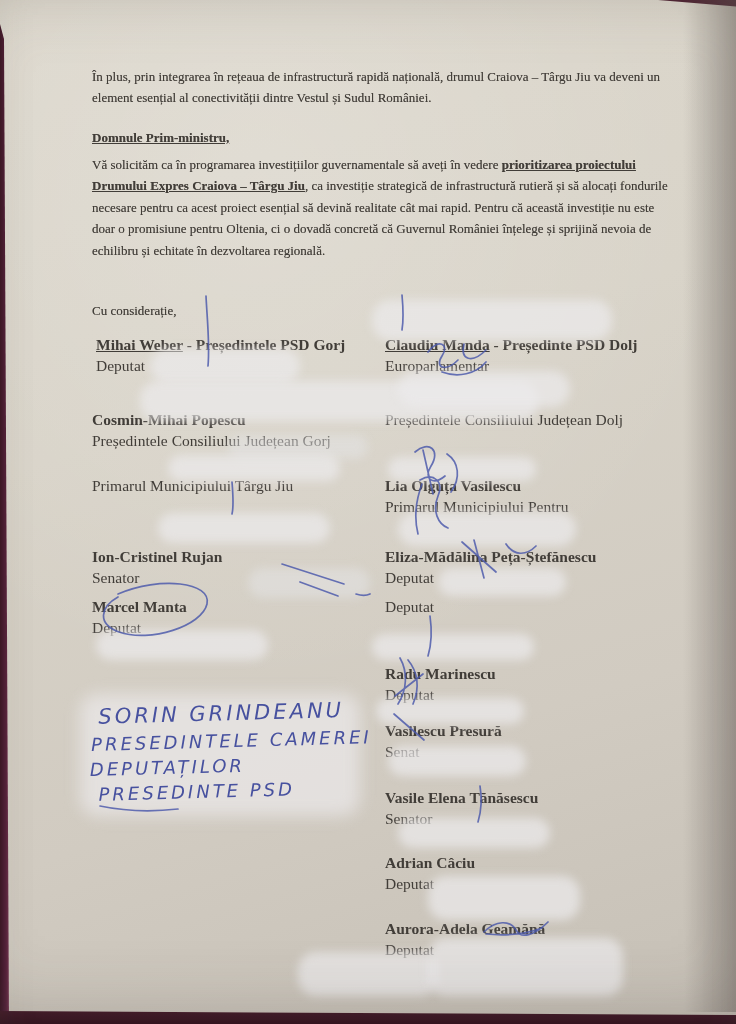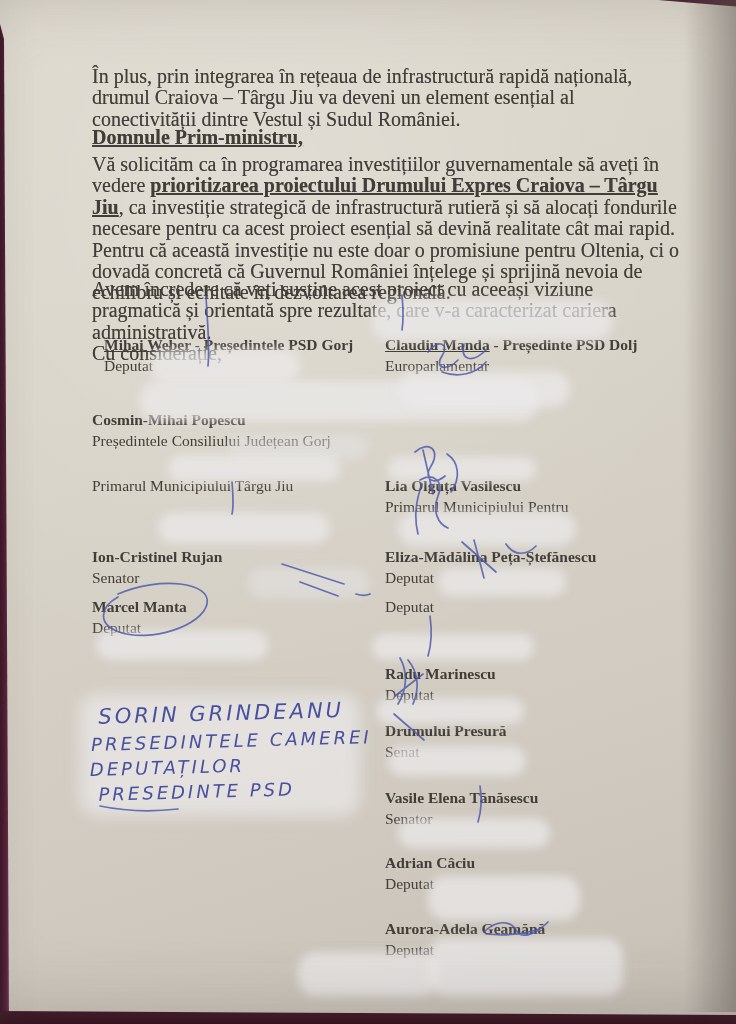--- a/index.html
+++ b/index.html
@@ -5,21 +5,21 @@
   html,body{margin:0;padding:0;}
   body{
     width:736px;height:1024px;position:relative;overflow:hidden;
     background:
       radial-gradient(120% 90% at 35% 18%, rgba(255,255,255,.18), rgba(255,255,255,0) 55%),
       linear-gradient(163deg,#dcd7cc 0%,#d8d3c8 38%,#d1cbc1 70%,#c6c0b6 100%);
     font-family:"Liberation Serif", serif;
     color:#413d38;
   }
   .abs{position:absolute;}
-  .doc{font-size:20px;line-height:21.4px;text-shadow:0 0 .4px rgba(64,58,52,.55);}
+  .doc{font-size:13px;line-height:21.4px;text-shadow:0 0 .4px rgba(64,58,52,.55);}
   .b{font-weight:bold;text-decoration:underline;}
   .para{width:588px;left:92px;}
   .sig-name{font-weight:bold;font-size:15.5px;line-height:21px;white-space:nowrap;}
   .sig-name .role{font-weight:bold;}
   .sig-title{font-size:15.5px;line-height:21px;white-space:nowrap;}
   .blob{
     position:absolute;background:rgba(235,234,236,.72);
     border-radius:18px;filter:blur(5px);pointer-events:none;
   }
   .blob.soft{background:rgba(240,239,241,.6);filter:blur(8px);}
@@ -38,24 +38,24 @@
 </style>
 </head>
 <body>
 
 <div class="abs doc para" style="top:66px">În plus, prin integrarea în rețeaua de infrastructură rapidă națională, drumul Craiova – Târgu Jiu va deveni un element esențial al conectivității dintre Vestul și Sudul României.</div>
 
 <div class="abs doc b" style="left:92px;top:127px">Domnule Prim-ministru,</div>
 
 <div class="abs doc para" style="top:154px"><span>Vă solicităm ca în programarea investițiilor guvernamentale să aveți în vedere </span><span class="b">prioritizarea proiectului Drumului Expres Craiova – Târgu Jiu</span><span>, ca investiție strategică de infrastructură rutieră și să alocați fondurile necesare pentru ca acest proiect esențial să devină realitate cât mai rapid. Pentru că această investiție nu este doar o promisiune pentru Oltenia, ci o dovadă concretă că Guvernul României înțelege și sprijină nevoia de echilibru și echitate în dezvoltarea regională.</span></div>
 
-<div class="abs doc para" style="top:279px"><span>Avem încredere că veți susține acest proiect cu aceeași viziune pragmatică și orientată spre rezultate, care v-a caracterizat cariera administrativă.</span><br>
+<div class="abs doc para" style="top:279px"><br>
 <span>Cu considerație,</span></div>
 
-<div class="abs" style="left:104px;top:334px">
+<div class="abs" style="left:96px;top:334px">
   <div class="sig-name"><span class="b">Mihai Weber</span><span class="role"> - Președintele PSD Gorj</span></div>
   <div class="sig-title">Deputat</div>
 </div>
 <div class="abs" style="left:92px;top:409px">
   <div class="sig-name">Cosmin-Mihai Popescu</div>
   <div class="sig-title">Președintele Consiliului Județean Gorj</div>
 </div>
 <div class="abs" style="left:92px;top:475px">
   <div class="sig-title">Primarul Municipiului Târgu Jiu</div>
 </div>
@@ -66,38 +66,39 @@
 <div class="abs" style="left:92px;top:596px">
   <div class="sig-name">Marcel Manta</div>
   <div class="sig-title">Deputat</div>
 </div>
 
 <div class="abs" style="left:385px;top:334px">
   <div class="sig-name"><span class="b">Claudiu Manda</span><span class="role"> - Președinte PSD Dolj</span></div>
   <div class="sig-title">Europarlamentar</div>
 </div>
 <div class="abs" style="left:385px;top:409px">
+  <div class="sig-title">Președintele Consiliului Județean Dolj</div>
 </div>
 <div class="abs" style="left:385px;top:475px">
   <div class="sig-name">Lia Olguța Vasilescu</div>
   <div class="sig-title">Primarul Municipiului Pentru</div>
 </div>
 <div class="abs" style="left:385px;top:546px">
   <div class="sig-name">Eliza-Mădălina Peța-Ștefănescu</div>
   <div class="sig-title">Deputat</div>
 </div>
 <div class="abs" style="left:385px;top:596px">
   <div class="sig-title">Deputat</div>
 </div>
 <div class="abs" style="left:385px;top:663px">
   <div class="sig-name">Radu Marinescu</div>
   <div class="sig-title">Deputat</div>
 </div>
 <div class="abs" style="left:385px;top:720px">
-  <div class="sig-name">Drumului Presură</div>
+  <div class="sig-name">Vasilescu Presură</div>
   <div class="sig-title">Senat</div>
 </div>
 <div class="abs" style="left:385px;top:787px">
   <div class="sig-name">Vasile Elena Tănăsescu</div>
   <div class="sig-title">Senator</div>
 </div>
 <div class="abs" style="left:385px;top:852px">
   <div class="sig-name">Adrian Câciu</div>
   <div class="sig-title">Deputat</div>
 </div>

